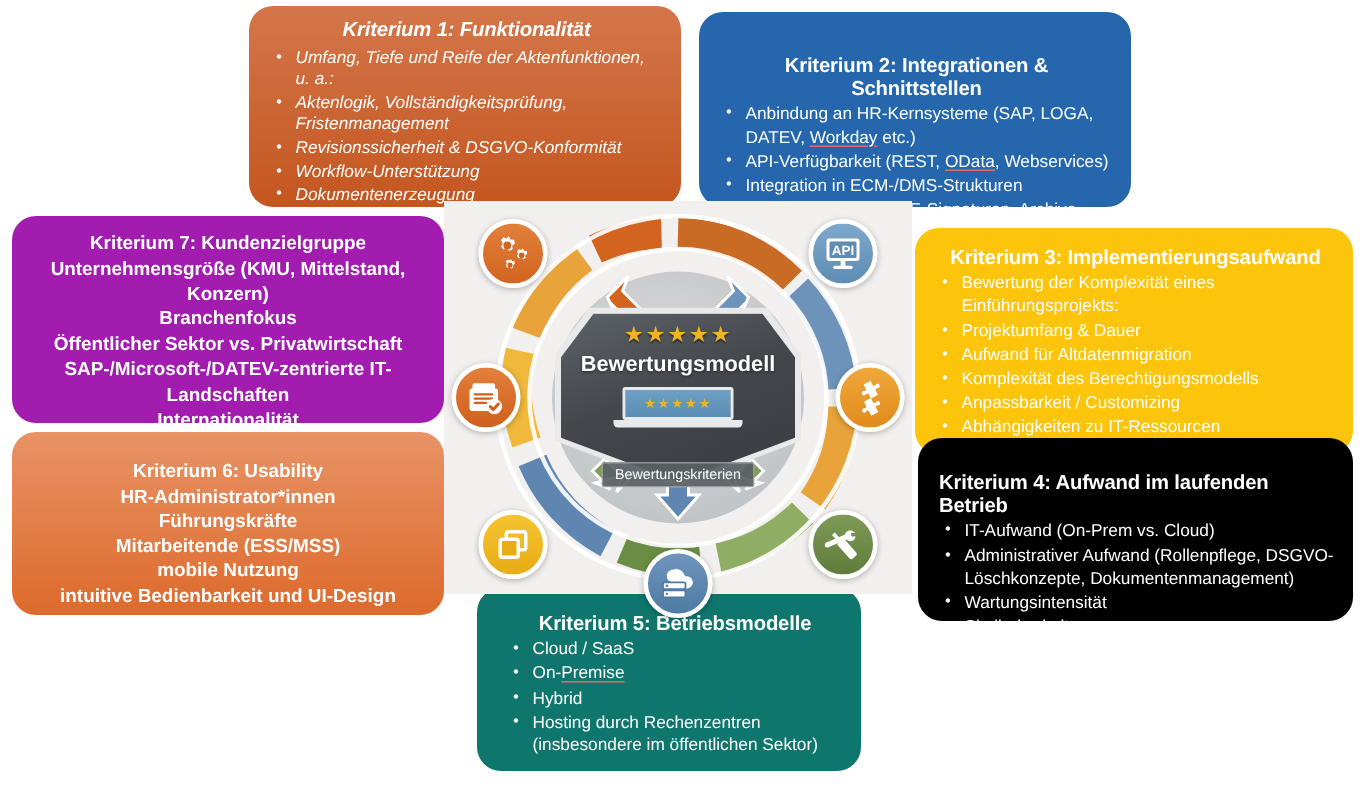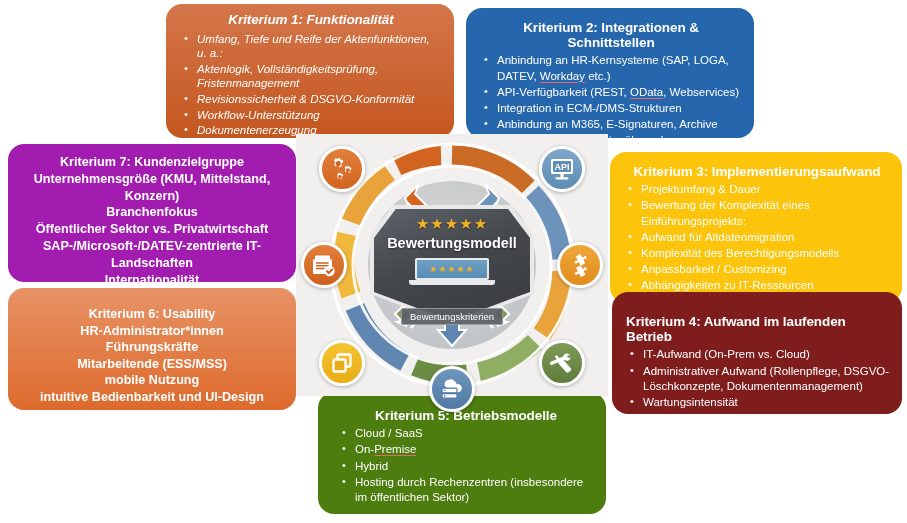--- a/index.html
+++ b/index.html
@@ -55,47 +55,47 @@
     background:linear-gradient(180deg,#d4764a 0%,#c4561f 100%);
     padding:8px 12px 6px 14px;
     font-size:11.5px;line-height:14.6px;font-style:italic;
   }
   #box1 .title{font-size:13.5px;margin:1px 0 4px 0;}
 
   
   #box2{
     left:466px;top:8px;width:288px;height:130px;
     background:#2566ad;
-    padding:12px 12px 6px 14px;
+    padding:28px 12px 6px 14px;
     font-size:11.5px;line-height:15.2px;
   }
   #box2 .title{font-size:13.5px;margin:0 0 3px 0;}
 
   
   #box3{
     left:610px;top:152px;width:292px;height:151px;
     background:#fcc40a;
     padding:10px 12px 6px 14px;
     font-size:11.5px;line-height:15.2px;
   }
   #box3 .title{font-size:13.5px;margin:2px 0 3px 0;}
 
   
   #box4{
     left:612px;top:292px;width:290px;height:122px;
-    background:#7f1d1d;
+    background:#000000;
     padding:22px 12px 6px 14px;
     font-size:11.5px;line-height:15.2px;
   }
   #box4 .title{font-size:13.5px;margin:0 0 3px 0;text-align:left;padding-left:0;}
 
   
   #box5{
-    left:318px;top:392px;width:288px;height:122px;
-    background:#4d7c0f;
+    left:318px;top:392px;width:256px;height:122px;
+    background:#0f766e;
     padding:16px 12px 6px 20px;
     font-size:11.5px;line-height:15.2px;
   }
   #box5 .title{font-size:13.5px;margin:0 0 3px 0;}
 
   
   #box6{
     left:8px;top:288px;width:288px;height:122px;
     background:linear-gradient(180deg,#e89366 0%,#dd6a2c 100%);
     padding:18px 10px 6px 10px;
@@ -217,22 +217,22 @@
       <li>API-Verfügbarkeit (REST, <span class="u">OData</span>, Webservices)</li>
       <li>Integration in ECM-/DMS-Strukturen</li>
       <li>Anbindung an M365, E-Signaturen, Archive</li>
       <li>Qualität der Stammdatenübernahme</li>
     </ul>
   </div>
 
   <div class="box" id="box3">
     <div class="title">Kriterium 3: Implementierungsaufwand</div>
     <ul>
+      <li>Bewertung der Komplexität eines Einführungsprojekts:</li>
       <li>Projektumfang &amp; Dauer</li>
-      <li>Bewertung der Komplexität eines Einführungsprojekts:</li>
       <li>Aufwand für Altdatenmigration</li>
       <li>Komplexität des Berechtigungsmodells</li>
       <li>Anpassbarkeit / Customizing</li>
       <li>Abhängigkeiten zu IT-Ressourcen</li>
     </ul>
   </div>
 
   <div class="box" id="box4">
     <div class="title">Kriterium 4: Aufwand im laufenden Betrieb</div>
     <ul>

